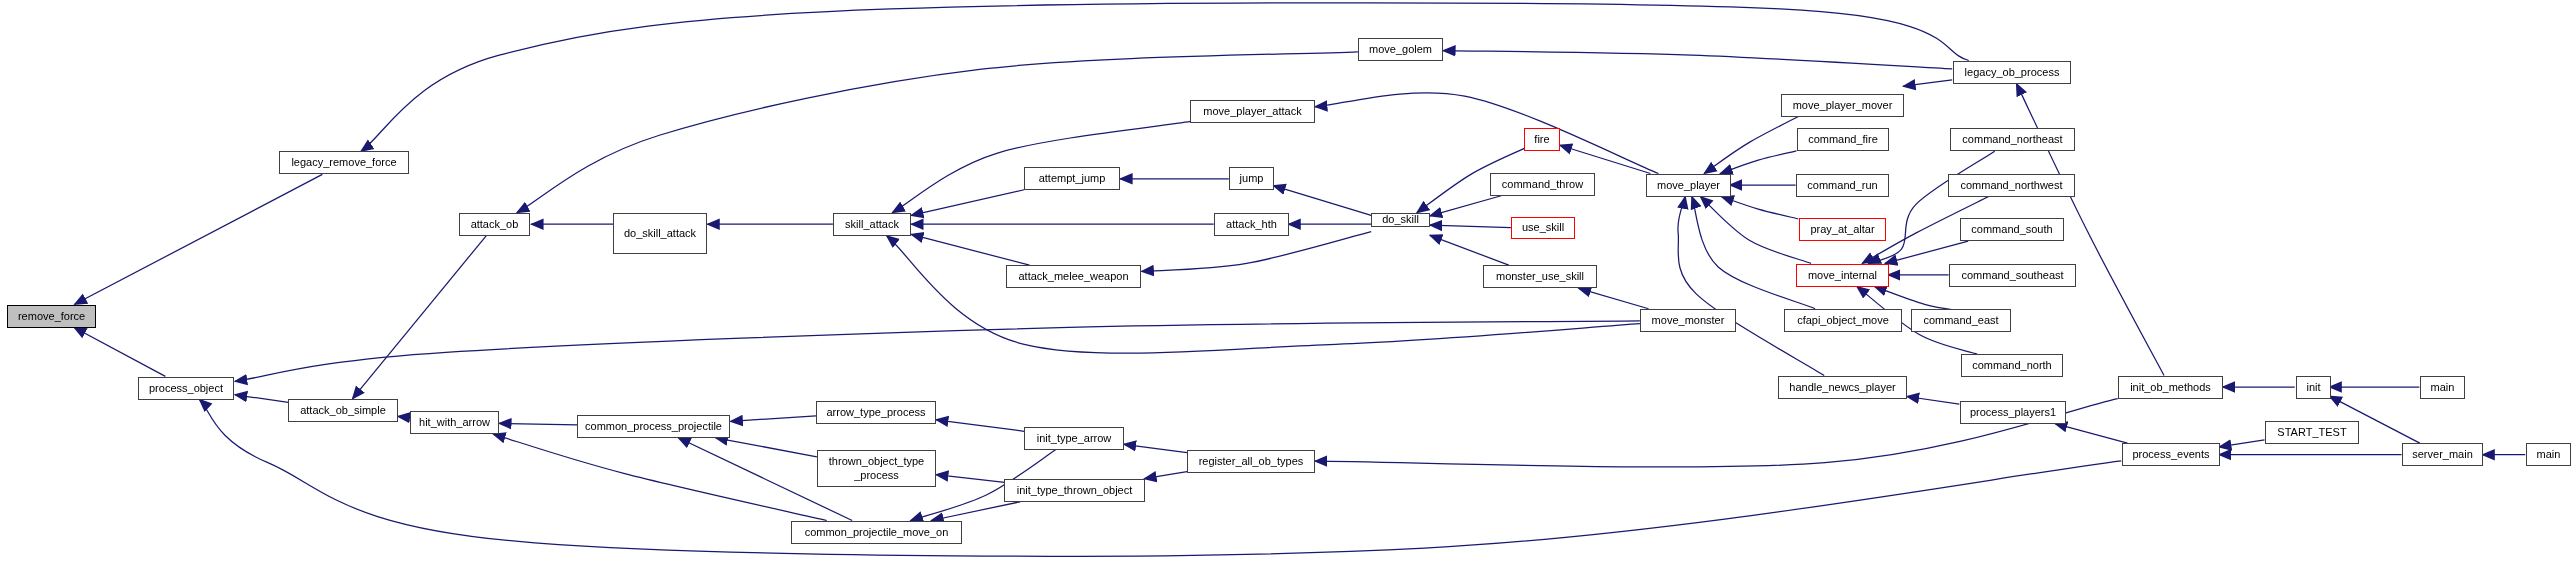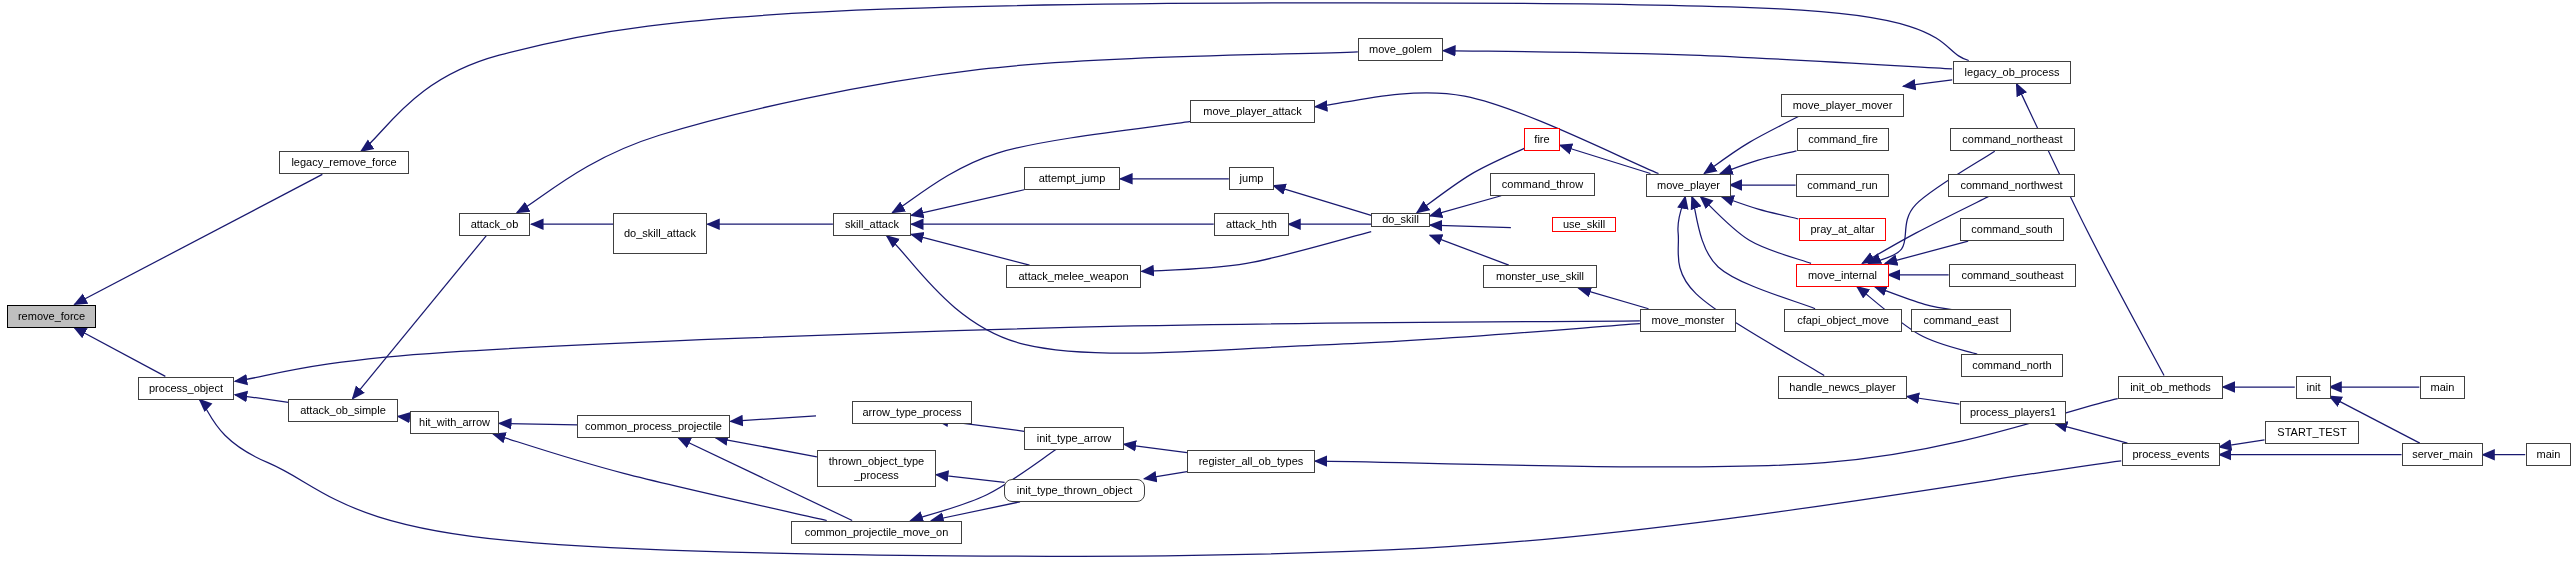--- a/index.html
+++ b/index.html
@@ -99,21 +99,21 @@
     <div class="gnode" style="left: 459px; top: 213px; width: 71px; height: 23px;">attack_ob</div>
     <div class="gnode" style="left: 613px; top: 213px; width: 94px; height: 41px;">do_skill_attack</div>
     <div class="gnode" style="left: 833px; top: 213px; width: 78px; height: 23px;">skill_attack</div>
     <div class="gnode" style="left: 1190px; top: 100px; width: 125px; height: 23px;">move_player_attack</div>
     <div class="gnode" style="left: 1024px; top: 167px; width: 96px; height: 23px;">attempt_jump</div>
     <div class="gnode" style="left: 1229px; top: 167px; width: 45px; height: 23px;">jump</div>
     <div class="gnode" style="left: 1214px; top: 213px; width: 75px; height: 23px;">attack_hth</div>
     <div class="gnode" style="left: 1371px; top: 213px; width: 59px; height: 14px;">do_skill</div>
     <div class="gnode red" style="left: 1524px; top: 128px; width: 36px; height: 23px;">fire</div>
     <div class="gnode" style="left: 1490px; top: 173px; width: 105px; height: 23px;">command_throw</div>
-    <div class="gnode red" style="left: 1511px; top: 217px; width: 64px; height: 15px; margin-left: 41px;">use_skill</div>
+    <div class="gnode red" style="left: 1511px; top: 217px; width: 64px; height: 22px;">use_skill</div>
     <div class="gnode" style="left: 1006px; top: 265px; width: 135px; height: 23px;">attack_melee_weapon</div>
     <div class="gnode" style="left: 1483px; top: 265px; width: 114px; height: 23px;">monster_use_skill</div>
     <div class="gnode" style="left: 1640px; top: 309px; width: 96px; height: 23px;">move_monster</div>
     <div class="gnode" style="left: 1646px; top: 174px; width: 85px; height: 23px;">move_player</div>
     <div class="gnode" style="left: 1358px; top: 38px; width: 85px; height: 23px;">move_golem</div>
     <div class="gnode" style="left: 1781px; top: 83px; width: 123px; height: 23px; margin-top: 11px;">move_player_mover</div>
     <div class="gnode" style="left: 1797px; top: 128px; width: 92px; height: 23px;">command_fire</div>
     <div class="gnode" style="left: 1796px; top: 174px; width: 93px; height: 23px;">command_run</div>
     <div class="gnode red" style="left: 1799px; top: 218px; width: 87px; height: 23px;">pray_at_altar</div>
     <div class="gnode red" style="left: 1796px; top: 264px; width: 93px; height: 23px;">move_internal</div>
@@ -130,21 +130,21 @@
     <div class="gnode" style="left: 2118px; top: 376px; width: 105px; height: 23px;">init_ob_methods</div>
     <div class="gnode" style="left: 2296px; top: 376px; width: 35px; height: 23px;">init</div>
     <div class="gnode" style="left: 2420px; top: 376px; width: 45px; height: 23px;">main</div>
     <div class="gnode" style="left: 2265px; top: 421px; width: 94px; height: 23px;">START_TEST</div>
     <div class="gnode" style="left: 2122px; top: 443px; width: 98px; height: 23px;">process_events</div>
     <div class="gnode" style="left: 2402px; top: 443px; width: 81px; height: 23px;">server_main</div>
     <div class="gnode" style="left: 2526px; top: 443px; width: 45px; height: 23px;">main</div>
     <div class="gnode" style="left: 288px; top: 399px; width: 110px; height: 23px;">attack_ob_simple</div>
     <div class="gnode" style="left: 410px; top: 411px; width: 89px; height: 23px;">hit_with_arrow</div>
     <div class="gnode" style="left: 577px; top: 415px; width: 153px; height: 23px;">common_process_projectile</div>
-    <div class="gnode" style="left: 816px; top: 401px; width: 120px; height: 23px; margin-left: 36px;">arrow_type_process</div>
+    <div class="gnode" style="left: 816px; top: 401px; width: 120px; height: 23px;">arrow_type_process</div>
     <div class="gnode" style="left: 817px; top: 450px; width: 119px; height: 37px;">thrown_object_type
 _process</div>
     <div class="gnode" style="left: 791px; top: 521px; width: 171px; height: 23px;">common_projectile_move_on</div>
     <div class="gnode" style="left: 1024px; top: 427px; width: 100px; height: 23px;">init_type_arrow</div>
-    <div class="gnode" style="left: 1004px; top: 479px; width: 141px; height: 23px; border-radius: 8px;">init_type_thrown_object</div>
+    <div class="gnode" style="left: 1004px; top: 479px; width: 141px; height: 23px;">init_type_thrown_object</div>
     <div class="gnode" style="left: 1187px; top: 450px; width: 128px; height: 23px;">register_all_ob_types</div>
   </div>
 
 
 </body></html>

